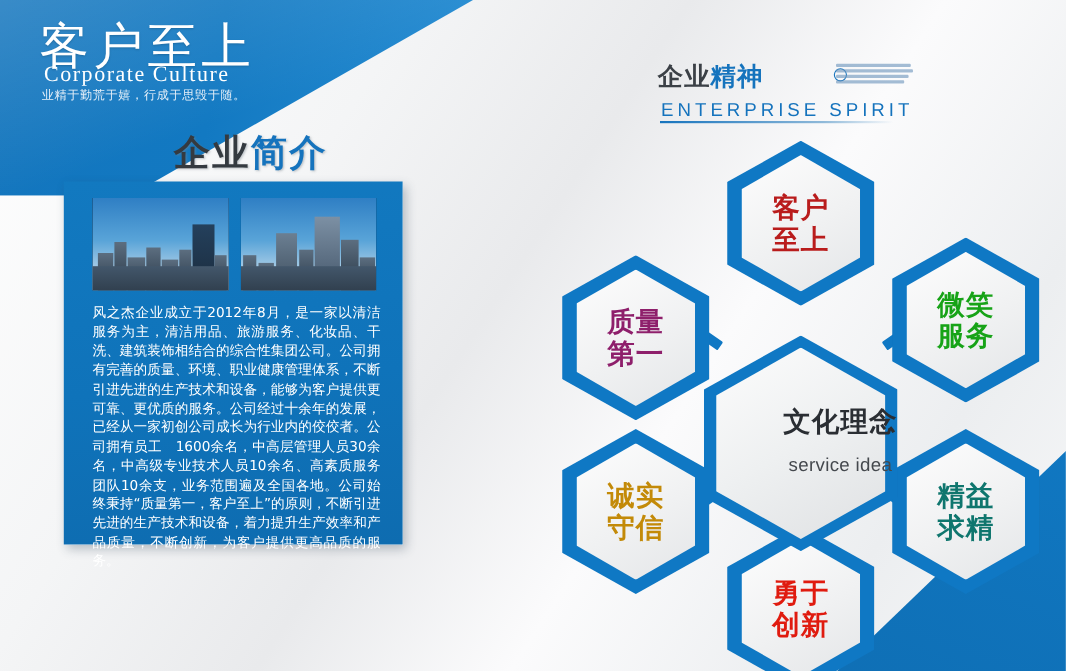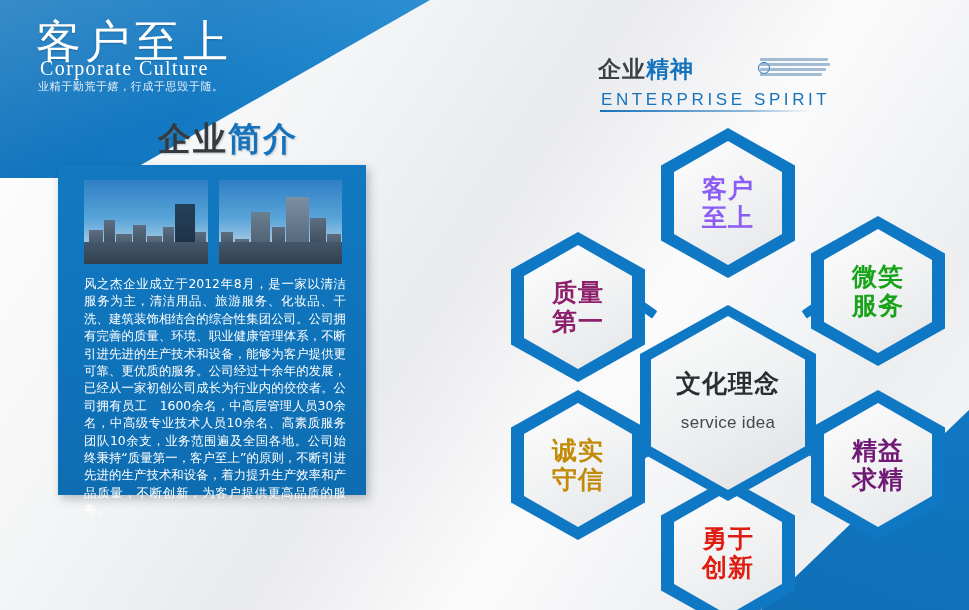--- a/index.html
+++ b/index.html
@@ -170,21 +170,21 @@
   
   .spoke{position:absolute;background:#0f78c4;height:9px;border-radius:1px;}
 
   
   .hex-top    {left:174px;top:28px;}
   .hex-ul     {left:24px;top:132px;}
   .hex-ur     {left:324px;top:116px;}
   .hex-ll     {left:24px;top:290px;}
   .hex-lr     {left:324px;top:290px;}
   .hex-bottom {left:174px;top:378px;}
-  .hex.center {left:153px;top:205px;}
+  .hex.center {left:153px;top:205px;justify-content:flex-end;}
 </style>
 </head>
 <body>
 
 <div id="poster">
 
   <div class="bg-layer">
     <div class="facet bg-base"></div>
   </div>
 
@@ -247,21 +247,21 @@
     <div class="spoke" style="left:232px;top:150px;width:22px;transform:rotate(90deg);"></div>
     <div class="spoke" style="left:135px;top:200px;width:36px;transform:rotate(35deg);"></div>
     <div class="spoke" style="left:314px;top:200px;width:36px;transform:rotate(-35deg);"></div>
     <div class="spoke" style="left:135px;top:352px;width:36px;transform:rotate(-35deg);"></div>
     <div class="spoke" style="left:314px;top:352px;width:36px;transform:rotate(35deg);"></div>
     <div class="spoke" style="left:232px;top:400px;width:22px;transform:rotate(90deg);"></div>
 
     <div class="hex hex-top">
       <div class="ring"></div>
         <div class="inner"></div>
-      <div class="label" style="color:#8b5cf6">
+      <div class="label" style="color:#b91c1c">
         <span>客户</span>
         <span>至上</span>
       </div>
     </div>
 
     <div class="hex hex-ul">
       <div class="ring"></div>
         <div class="inner"></div>
       <div class="label" style="color:#8e1f6b">
         <span>质量</span>
@@ -283,21 +283,21 @@
         <div class="inner"></div>
       <div class="label" style="color:#c38a08">
         <span>诚实</span>
         <span>守信</span>
       </div>
     </div>
 
     <div class="hex hex-lr">
       <div class="ring"></div>
         <div class="inner"></div>
-      <div class="label" style="color:#701a75">
+      <div class="label" style="color:#0f766e">
         <span>精益</span>
         <span>求精</span>
       </div>
     </div>
 
     <div class="hex hex-bottom">
       <div class="ring"></div>
         <div class="inner"></div>
       <div class="label" style="color:#e01b0f">
         <span>勇于</span>

